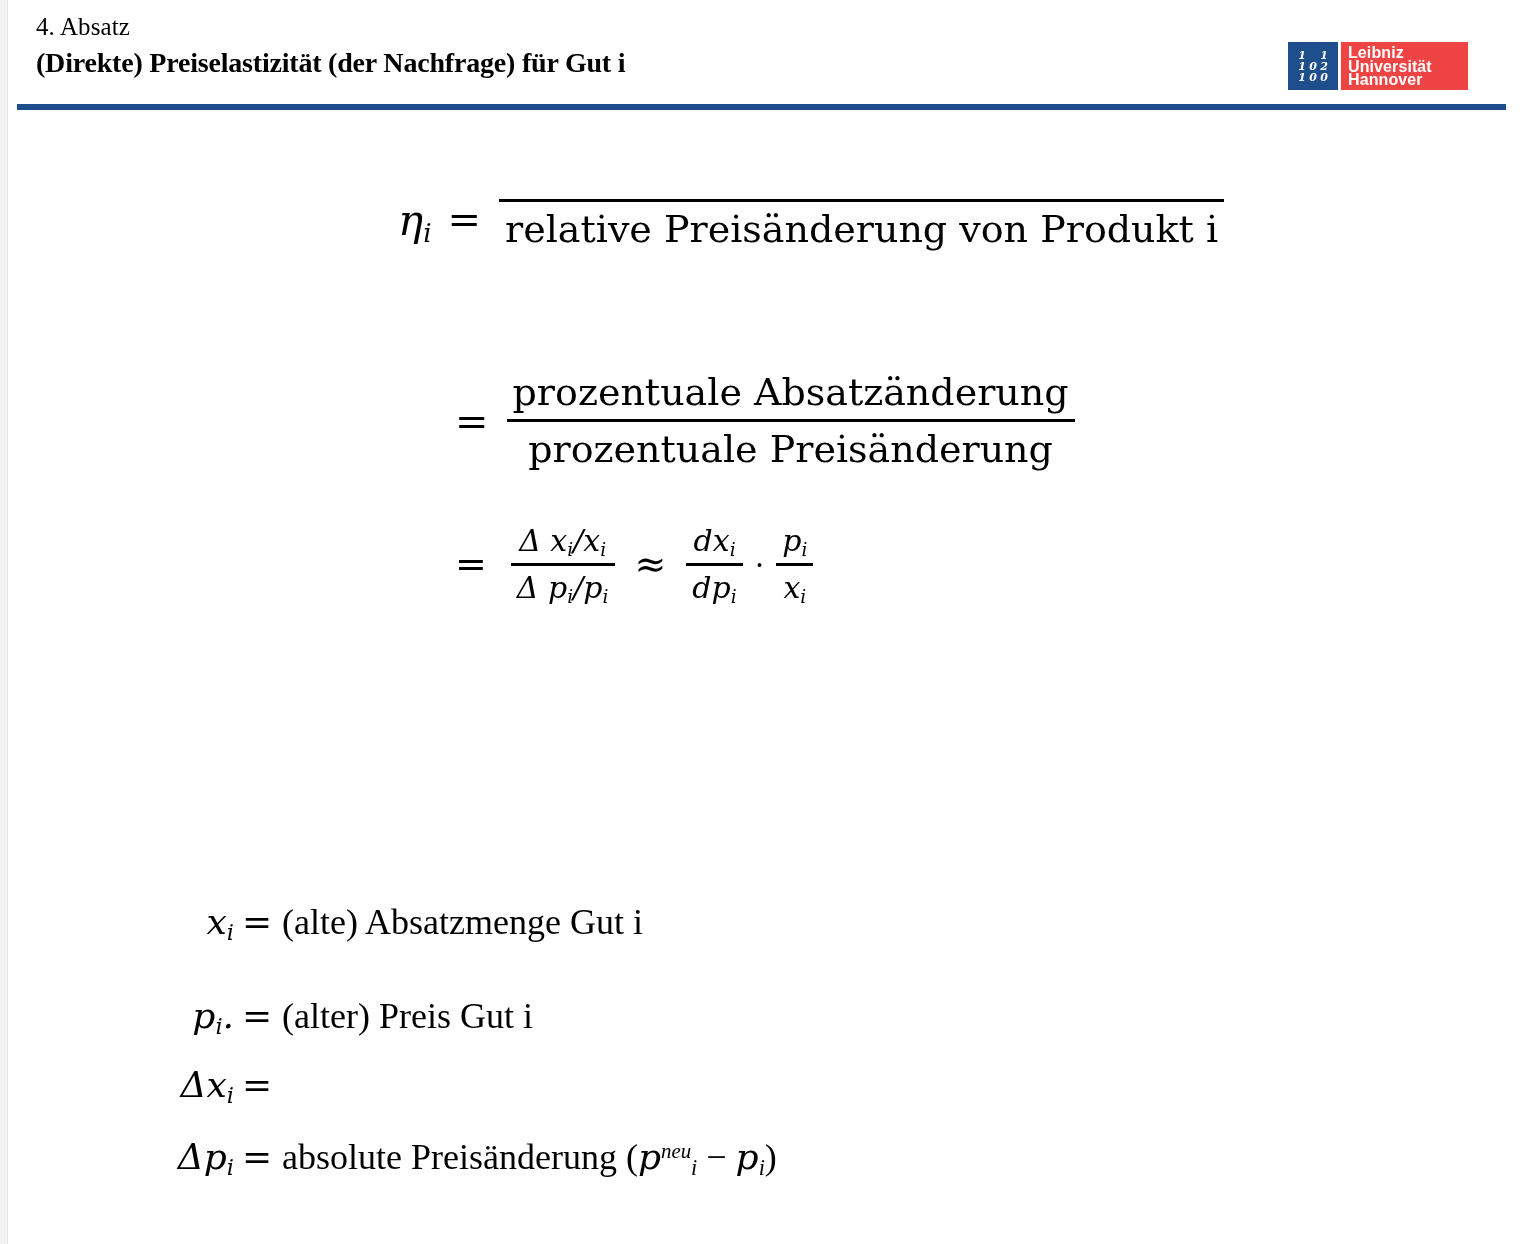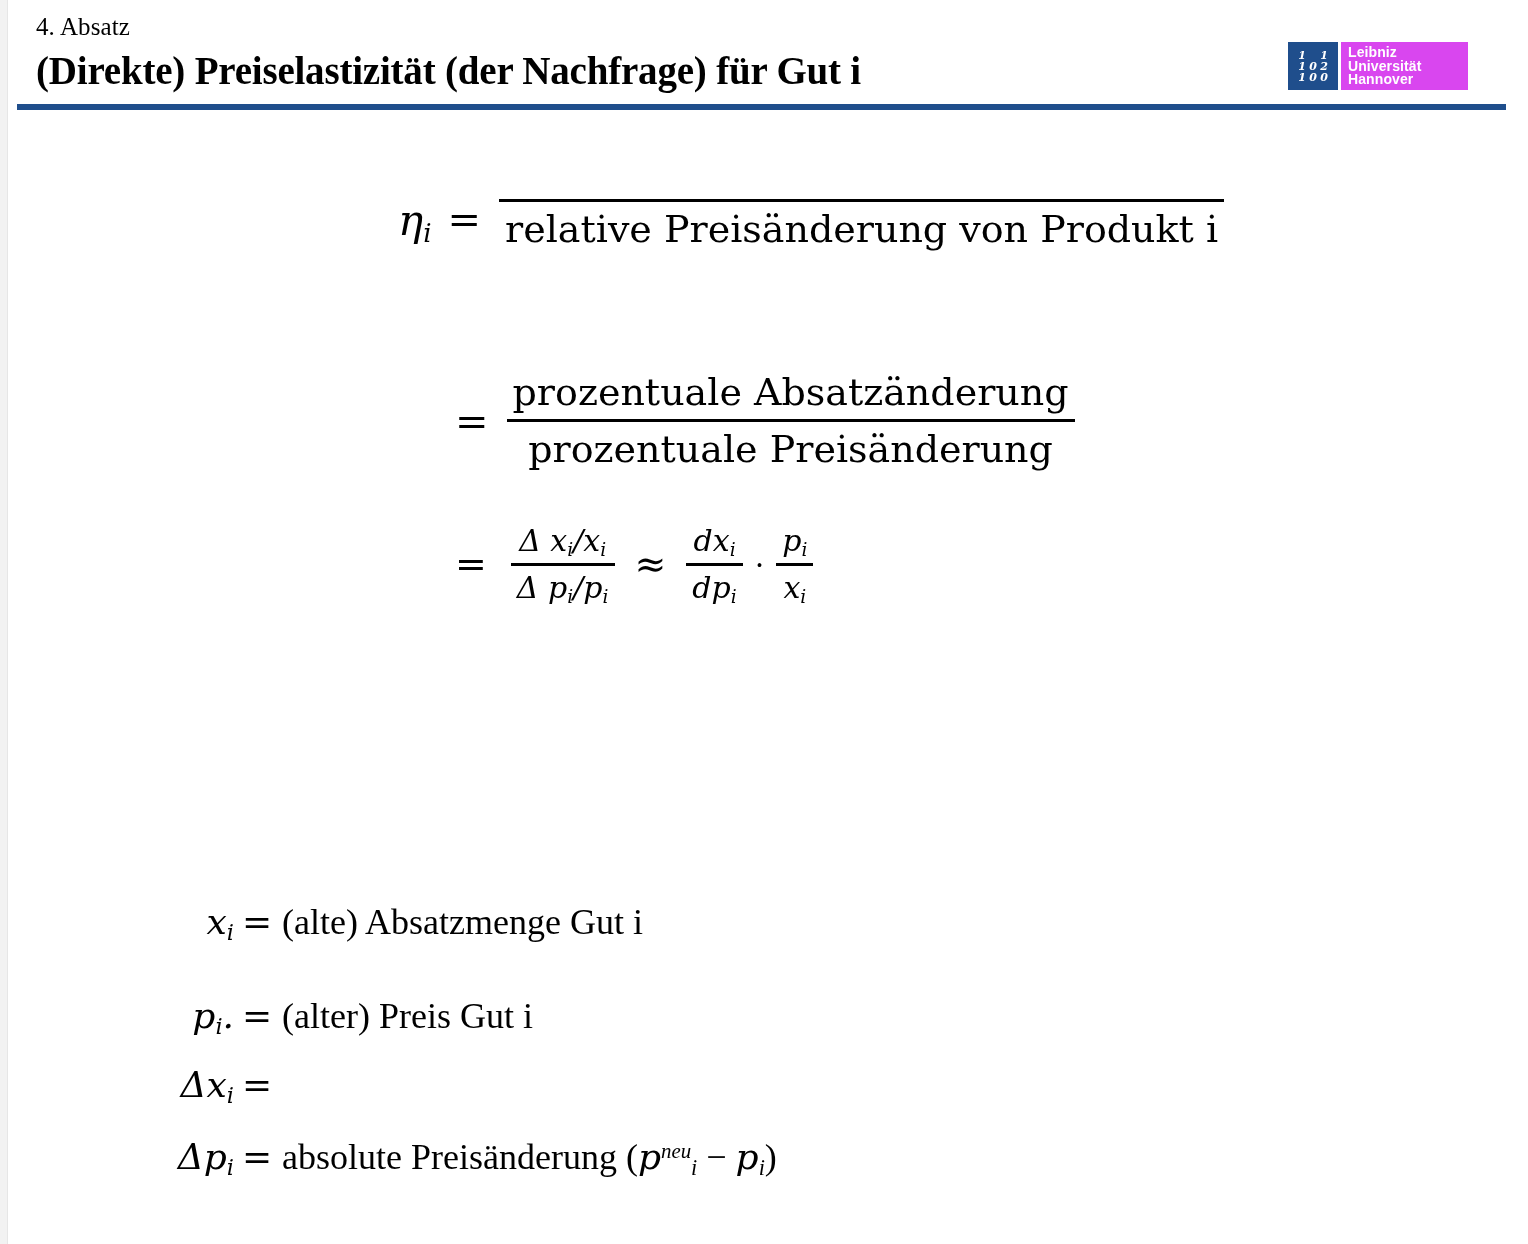--- a/index.html
+++ b/index.html
@@ -43,22 +43,22 @@
   .kicker {
     position: absolute;
     left: 36px; top: 12px;
     font-size: 25px;
     line-height: 30px;
     letter-spacing: 0.1px;
     white-space: nowrap;
   }
   .slide-title {
     position: absolute;
-    left: 36px; top: 47px;
-    font-size: 39px;
+    left: 36px; top: 39px;
+    font-size: 28px;
     font-weight: bold;
     line-height: 47px;
     white-space: nowrap;
     letter-spacing: -0.2px;
   }
   .title-rule {
     position: absolute;
     left: 17px; top: 104px;
     width: 1494px; height: 6px;
     background: #1f4e8c;
@@ -90,25 +90,25 @@
     color: #ffffff;
     font-family: "DejaVu Serif", serif;
     font-size: 11px;
     font-style: italic;
     line-height: 11px;
     text-align: center;
     font-weight: bold;
   }
   .logo-text {
     flex: 1;
-    background: #d946ef;
+    background: #ef4444;
     color: #ffffff;
     padding: 4px 0 0 7px;
     font-family: "Liberation Sans", sans-serif;
-    font-size: 14px;
+    font-size: 16px;
     line-height: 13.6px;
     font-weight: bold;
     letter-spacing: 0.1px;
   }
 
   
   .math {
     font-family: "DejaVu Serif", "Liberation Serif", serif;
   }
   .mvar {

